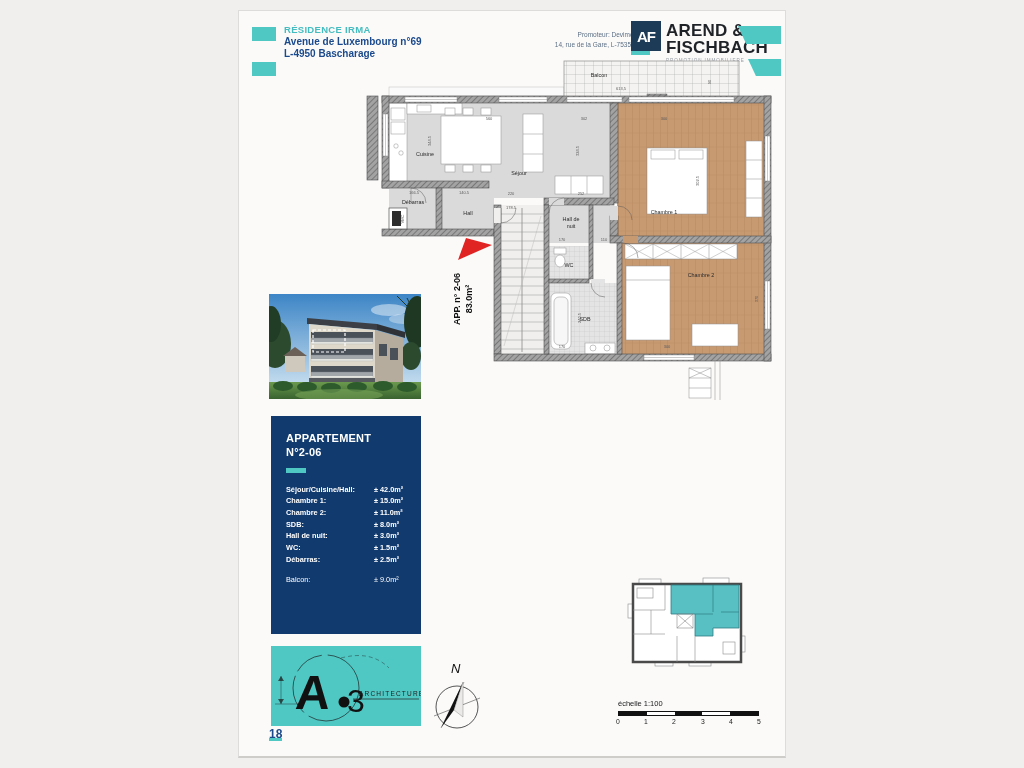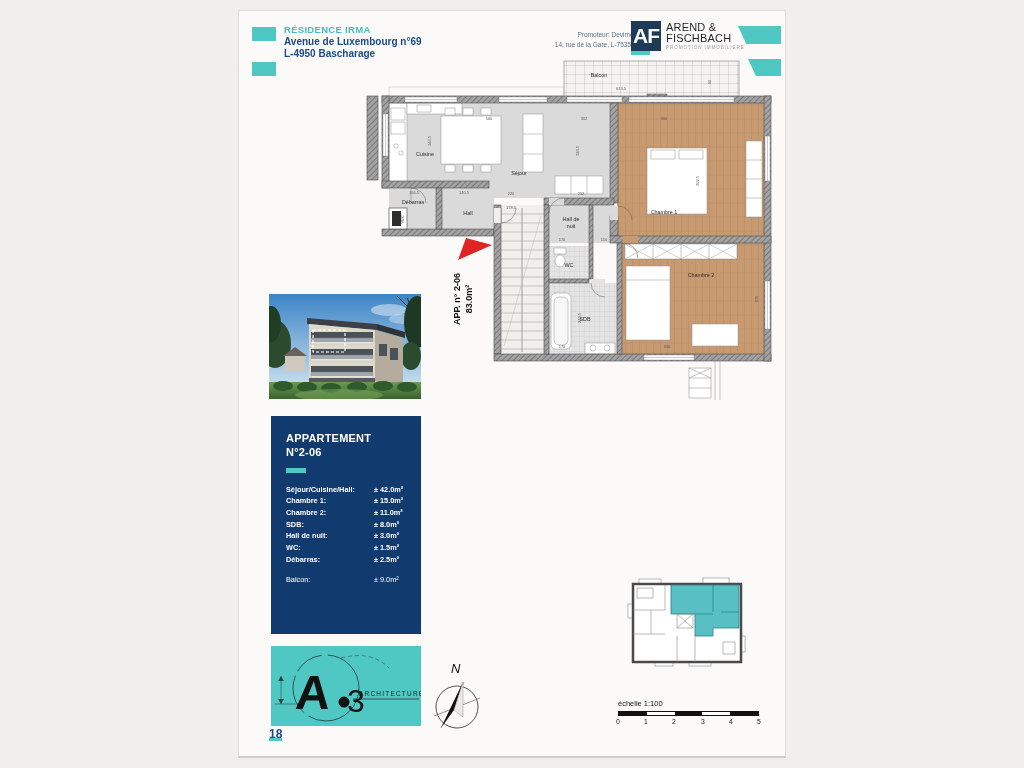--- a/index.html
+++ b/index.html
@@ -9,24 +9,24 @@
 
   
   .teal{background:#4fc8c4}
   .bar1{left:13px;top:16px;width:24px;height:14px}
   .bar2{left:13px;top:51px;width:24px;height:14px}
   .title-block{left:45px;top:13px;line-height:1.25}
   .proj{color:#45bdc0;font-weight:bold;font-size:9.5px;letter-spacing:.3px}
   .addr{color:#1b4a8c;font-weight:bold;font-size:10px}
   .promoter{right:124px;top:19px;text-align:right;font-size:6.5px;color:#5c6f85;line-height:1.5}
   .af-box{left:392px;top:10px;width:30px;height:30px;background:#1d3a57;color:#fff;
-          display:flex;align-items:center;justify-content:center;font-weight:bold;font-size:21px;letter-spacing:-1px}
+          display:flex;align-items:center;justify-content:center;font-weight:bold;font-size:15px;letter-spacing:-1px}
   .af-teal{left:392px;top:40px;width:19px;height:4px}
   .brand{left:427px;top:11px;line-height:1.02}
-  .brand-name{font-size:11px;font-weight:normal;color:#1f2328;letter-spacing:.2px}
+  .brand-name{font-size:17px;font-weight:bold;color:#1f2328;letter-spacing:.2px}
   .brand-sub{font-size:4.6px;color:#9aa0a6;letter-spacing:.9px;margin-top:2px}
   .trap1{left:499px;top:15px;width:43px;height:18px;clip-path:polygon(0 0,100% 0,100% 100%,19% 100%)}
   .trap2{left:509px;top:48px;width:33px;height:17px;clip-path:polygon(0 0,100% 0,100% 100%,24% 100%)}
 
   
   .plan-svg{left:120px;top:45px}
   .room-label{font-size:5.4px;fill:#2b2b2b}
   .dim{font-size:4px;fill:#5c5c5c}
   .app-label{font-size:9px;font-weight:bold;fill:#111}
 

